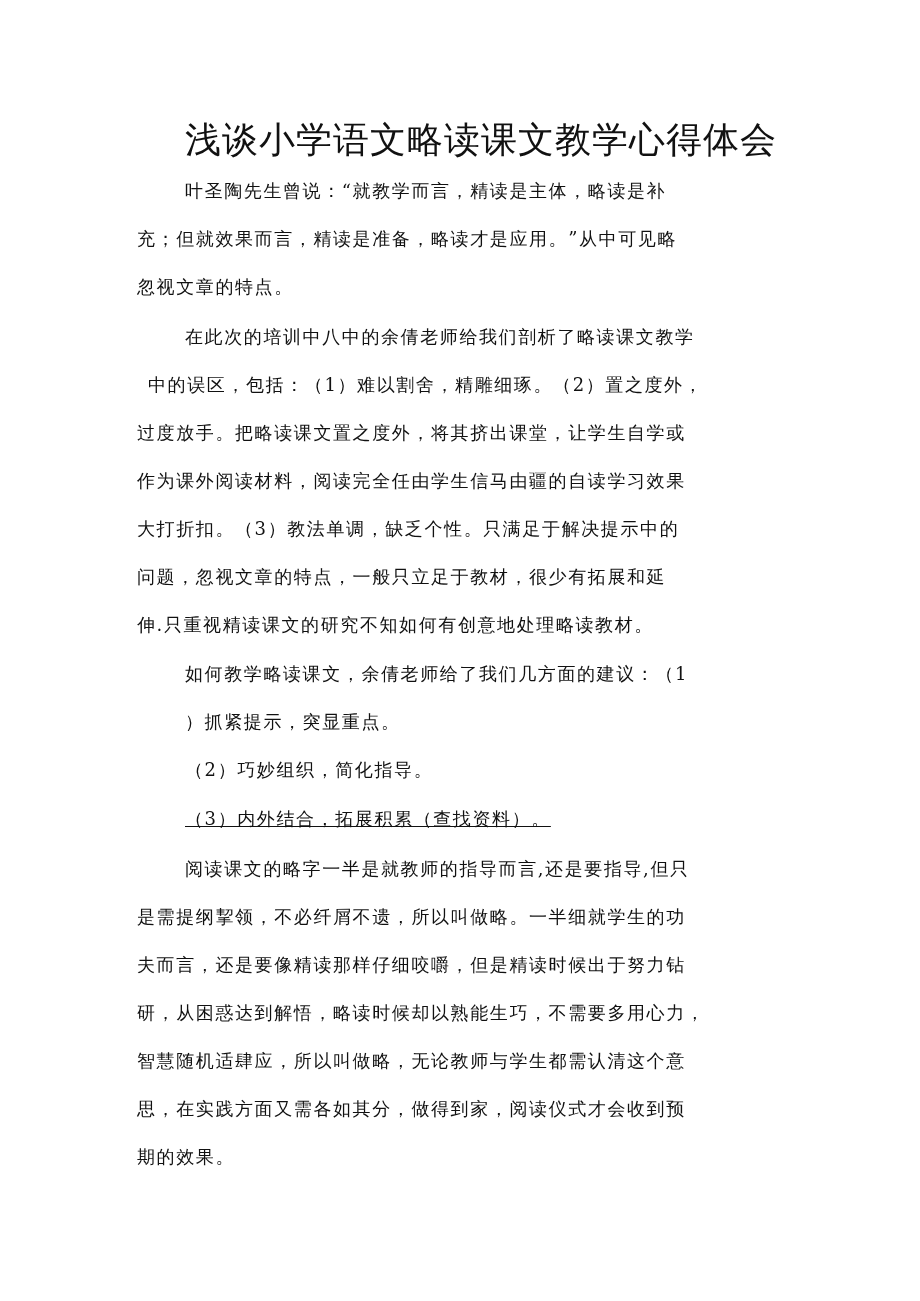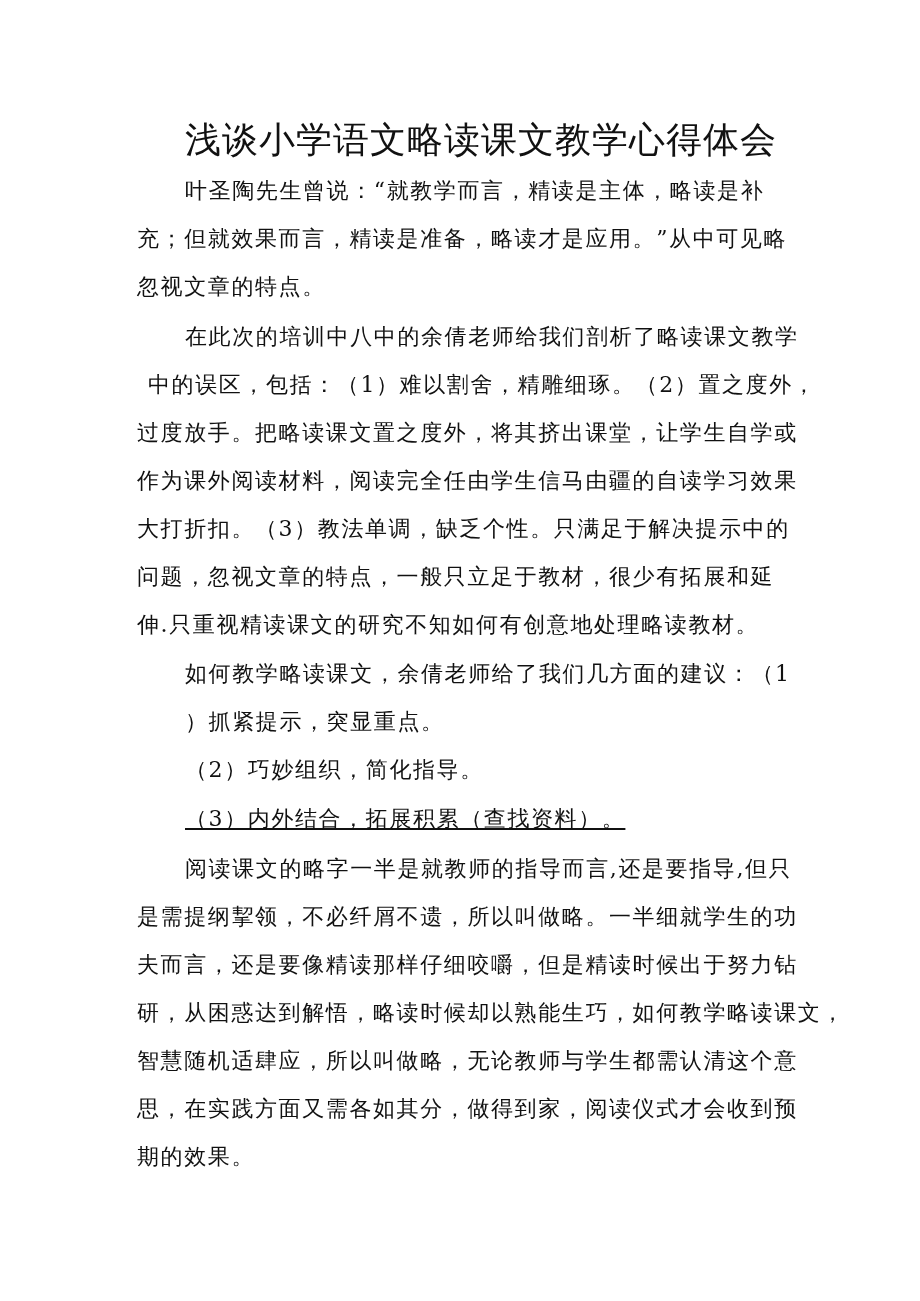--- a/index.html
+++ b/index.html
@@ -31,21 +31,21 @@
       width: 560px;
       font-size: 36px;
       line-height: 44px;
       letter-spacing: 1px;
       white-space: nowrap;
       font-weight: normal;
       margin: 0;
     }
     .line {
       position: absolute;
-      font-size: 22px;
+      font-size: 18px;
       line-height: 30px;
       white-space: nowrap;
       letter-spacing: 1.6px;
     }
   </style>
 </head>
 <body>
 
 <div class="page">
   <h1 class="title">浅谈小学语文略读课文教学心得体会</h1>
@@ -76,18 +76,18 @@
   </div>
 
   <div>
     <div class="line" style="left:185px;top:804px;text-decoration:underline;">（3）内外结合，拓展积累（查找资料）。</div>
   </div>
 
   <div>
     <div class="line" style="left:185px;top:854px;">阅读课文的略字一半是就教师的指导而言,还是要指导,但只</div>
     <div class="line" style="left:137px;top:902px;text-align:right;">是需提纲挈领，不必纤屑不遗，所以叫做略。一半细就学生的功</div>
     <div class="line" style="left:137px;top:950px;">夫而言，还是要像精读那样仔细咬嚼，但是精读时候出于努力钻</div>
-    <div class="line" style="left:137px;top:998px;">研，从困惑达到解悟，略读时候却以熟能生巧，如何教学略读课文，</div>
+    <div class="line" style="left:137px;top:998px;">研，从困惑达到解悟，略读时候却以熟能生巧，不需要多用心力，</div>
     <div class="line" style="left:137px;top:1046px;">智慧随机适肆应，所以叫做略，无论教师与学生都需认清这个意</div>
     <div class="line" style="left:137px;top:1094px;">思，在实践方面又需各如其分，做得到家，阅读仪式才会收到预</div>
     <div class="line" style="left:137px;top:1142px;">期的效果。</div>
   </div>
 </div>
 
 </body></html>

